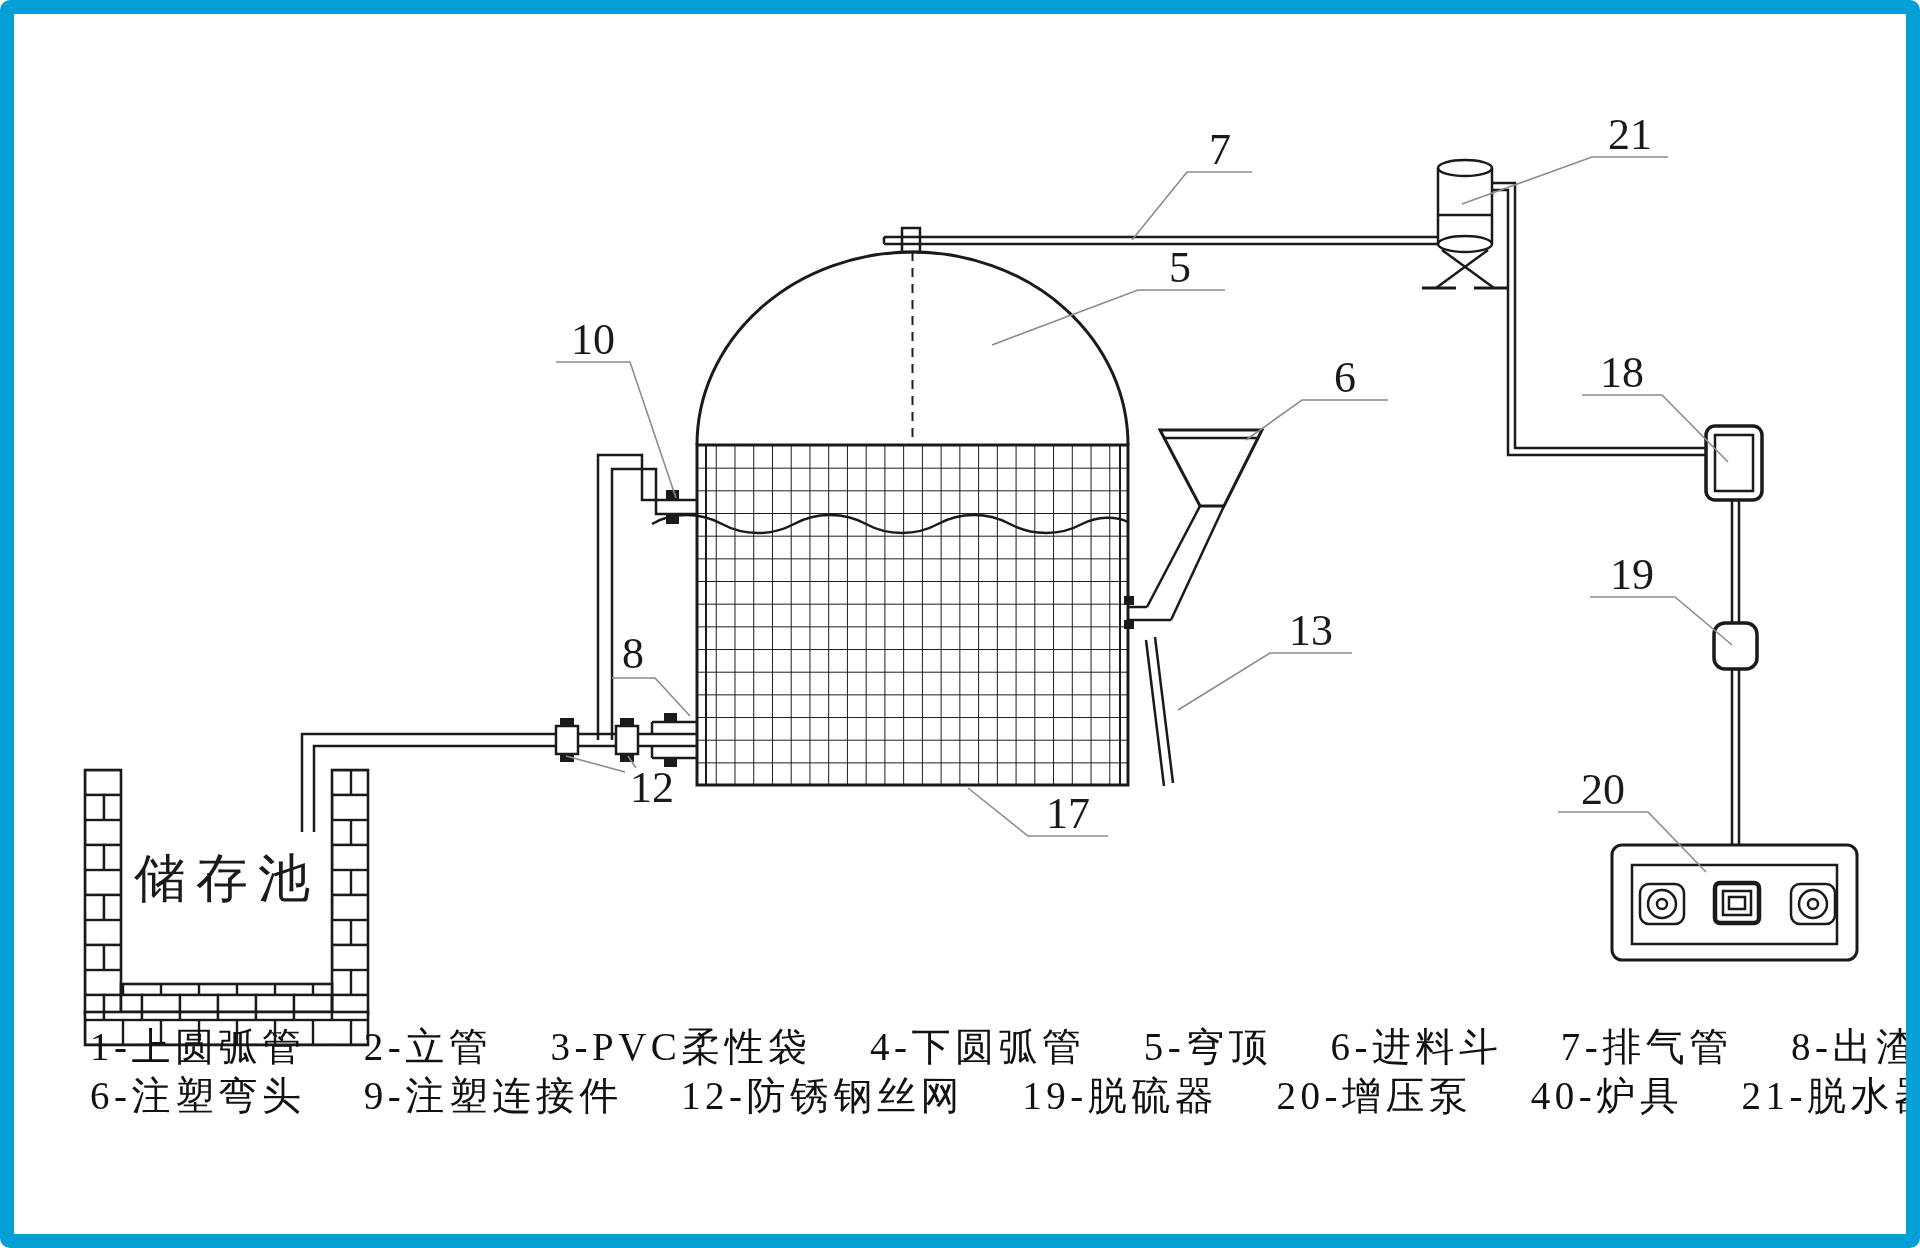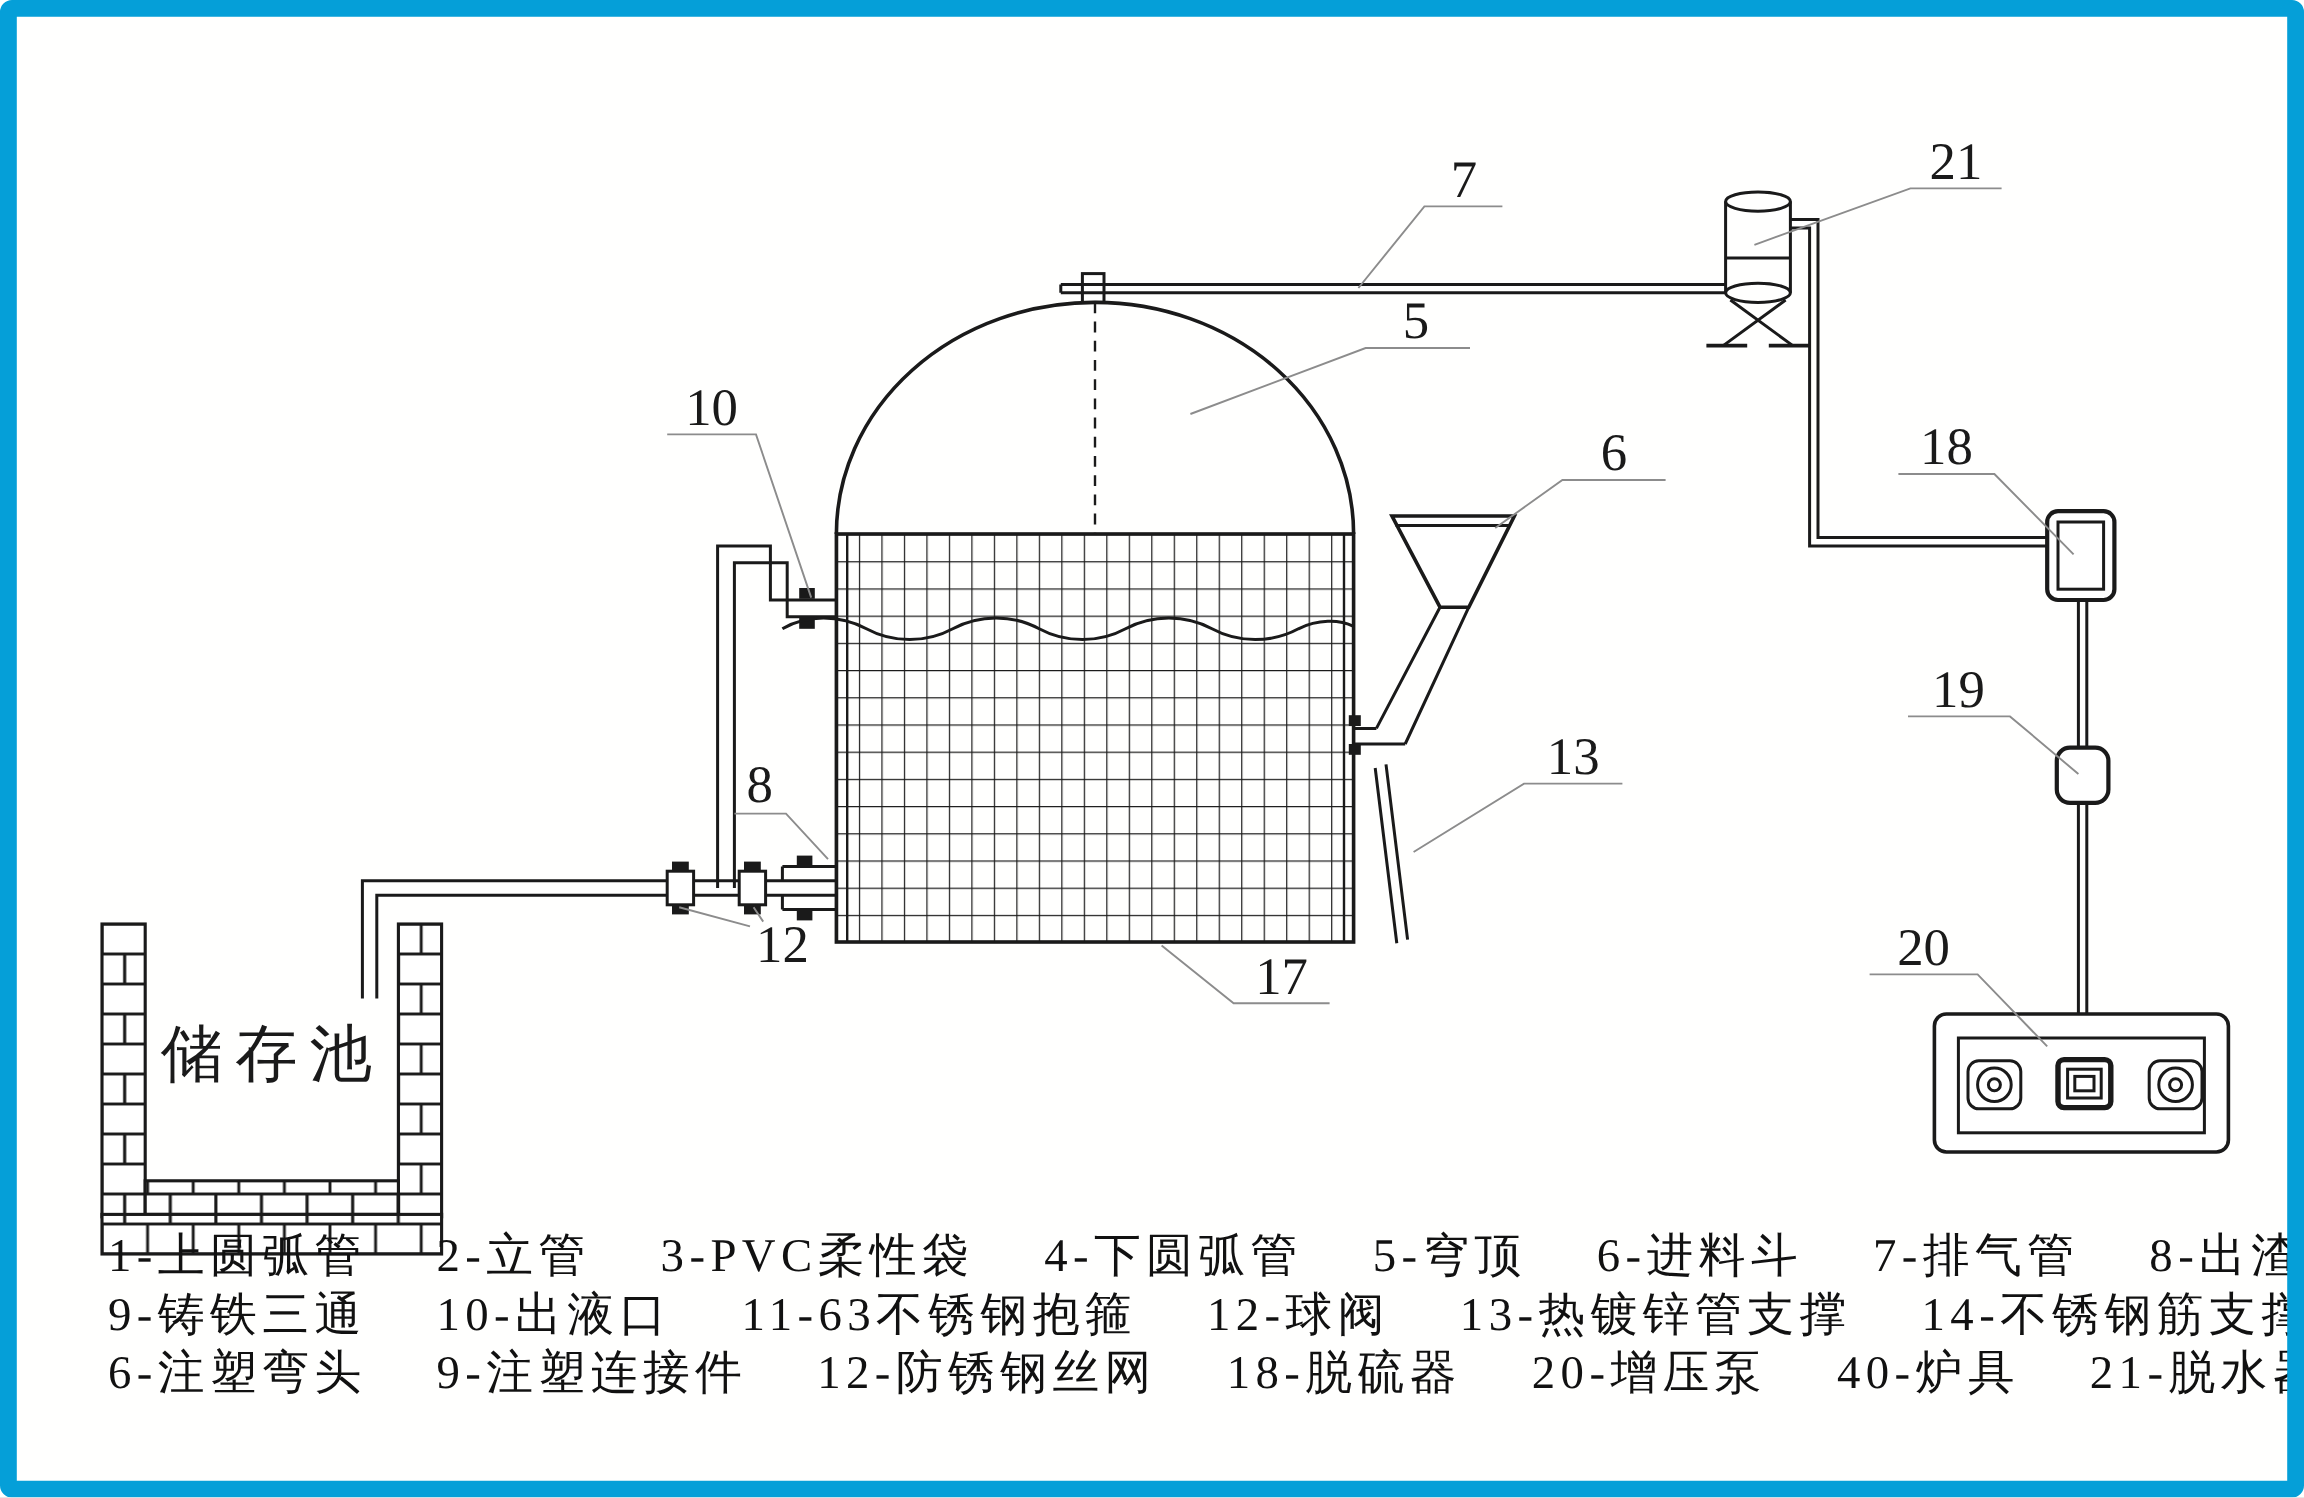--- a/index.html
+++ b/index.html
@@ -178,32 +178,24 @@
     <span>1-上圆弧管</span>
     <span>2-立管</span>
     <span>3-PVC柔性袋</span>
     <span>4-下圆弧管</span>
     <span>5-穹顶</span>
     <span>6-进料斗</span>
     <span>7-排气管</span>
     <span>8-出渣口</span>
   </div>
   <div class="legend-line">
-    <span>9-铸铁三通</span>
-    <span>10-出液口</span>
-    <span>11-63不锈钢抱箍</span>
-    <span>12-球阀</span>
-    <span>13-热镀锌管支撑</span>
-    <span>14-不锈钢筋支撑</span>
-  </div>
-  <div class="legend-line">
     <span>6-注塑弯头</span>
     <span>9-注塑连接件</span>
     <span>12-防锈钢丝网</span>
-    <span>18-脱硫器</span>
+    <span>19-脱硫器</span>
     <span>20-增压泵</span>
     <span>40-炉具</span>
     <span>21-脱水器</span>
   </div>
 </div>
 
 <div class="frame-border"></div>
 </div>
 
 </body></html>

